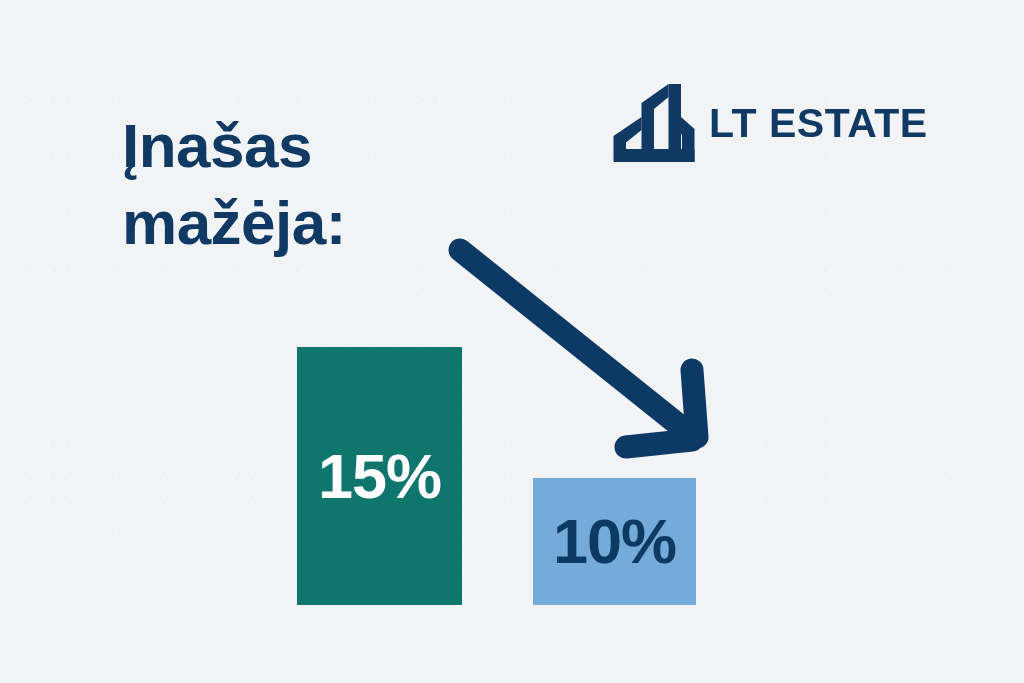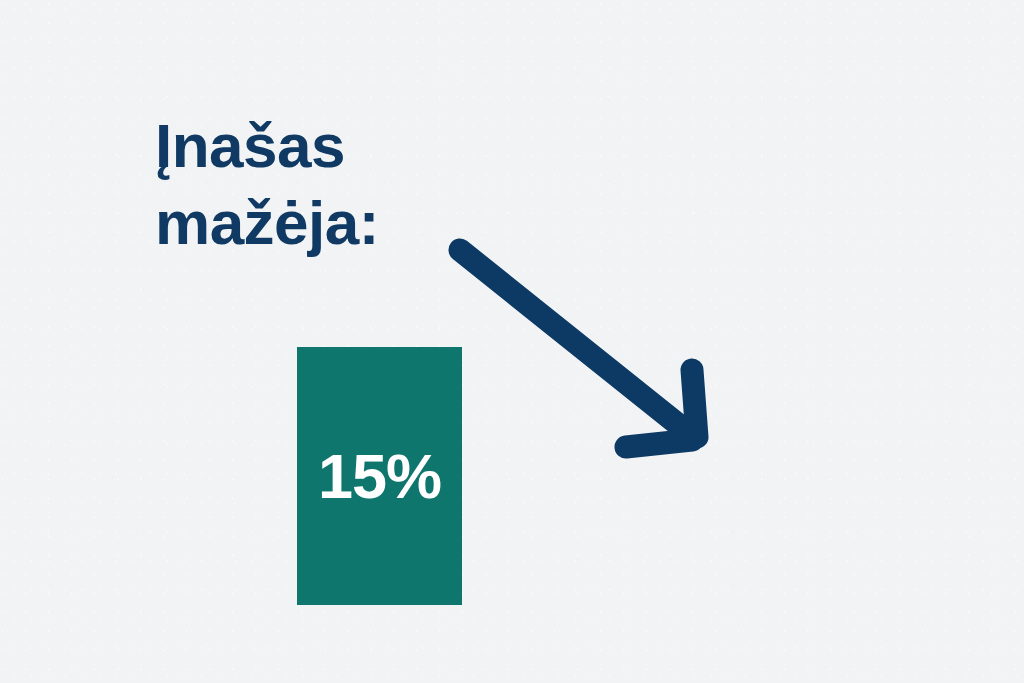--- a/index.html
+++ b/index.html
@@ -36,21 +36,20 @@
     position: absolute;
     left: 122px;
     top: 108px;
     width: 430px;
     color: #103a63;
     font-size: 62px;
     line-height: 1.24;
     font-weight: 700;
     letter-spacing: -0.5px;
     white-space: pre-line;
-    margin-left: 33px;
   }
 
   
   #logo {
     position: absolute;
     left: 613px;
     top: 84px;
     display: flex;
     align-items: center;
     gap: 14px;
@@ -112,31 +111,51 @@
 
 <div id="infographic">
 
   <div id="bg-texture"></div>
 
   
   <div id="headline">Įnašas
 mažėja:</div>
 
   
+  <div id="logo">
+    <span>
+      <svg id="logo-mark" width="82" height="78" viewBox="0 0 82 78" aria-hidden="true">
+
+        <path d="M55.5 0 L68 0 L68 78 L55.5 78 Z" fill="#103a63"></path>
+
+        <path d="M55.5 0 L55.5 13 L41 25 L41 78 L28.5 78 L28.5 19 Z" fill="#103a63"></path>
+
+        <path d="M68 33 L81.5 45 L81.5 78 L69 78 L69 50.5 L68 50 Z" fill="#103a63"></path>
+
+        <path d="M28.5 33 L28.5 46 L13 58.5 L13 78 L0.5 78 L0.5 52 Z" fill="#103a63"></path>
+
+        <path d="M13 65 L81.5 65 L81.5 78 L13 78 Z" fill="#103a63"></path>
+      </svg>
+    </span>
+    <span id="logo-text">LT ESTATE</span>
+  </div>
 
   
   <span>
     <svg id="arrow" viewBox="0 0 310 255" aria-hidden="true">
       <g stroke="#0d3a64" stroke-width="23" stroke-linecap="round" fill="none">
         <line x1="30" y1="25" x2="255" y2="205"></line>
         <line x1="262" y1="145" x2="267" y2="212"></line>
         <line x1="196" y1="222" x2="262" y2="215"></line>
       </g>
     </svg>
   </span>
 
   
   <div class="bar" id="bar-primary">
     <span class="bar-value">15%</span>
   </div>
 
+  <div class="bar" id="bar-secondary">
+    <span class="bar-value">10%</span>
+  </div>
 
 </div>
 
 </body></html>

